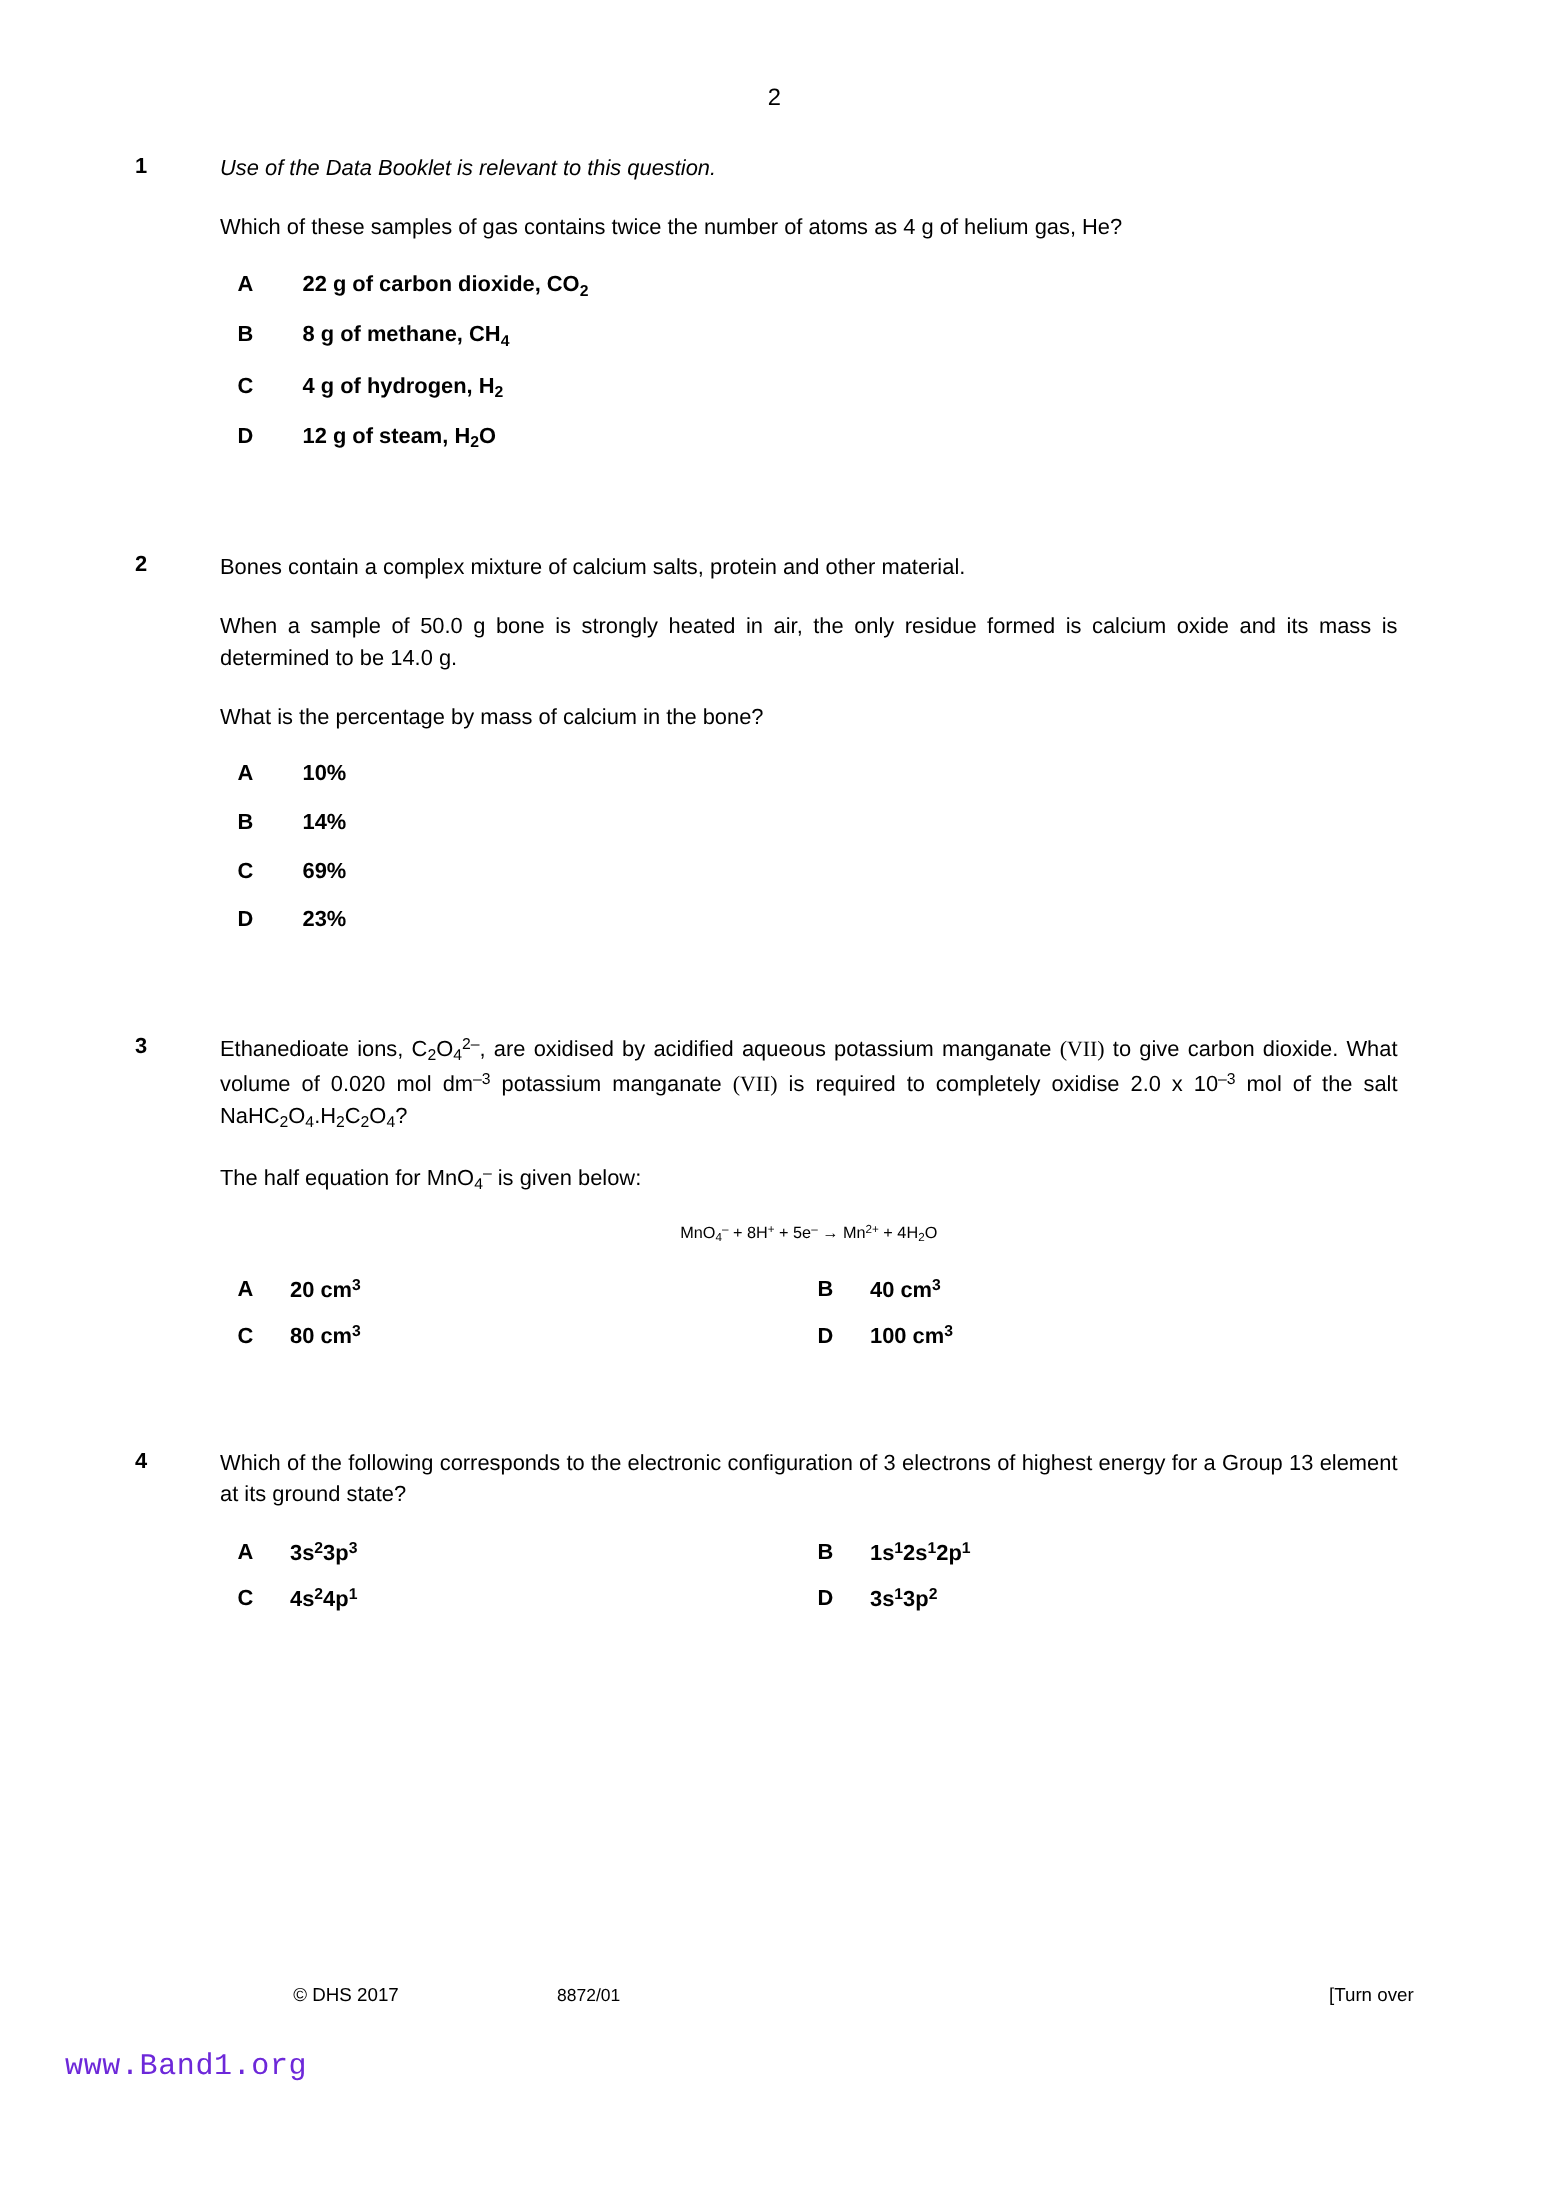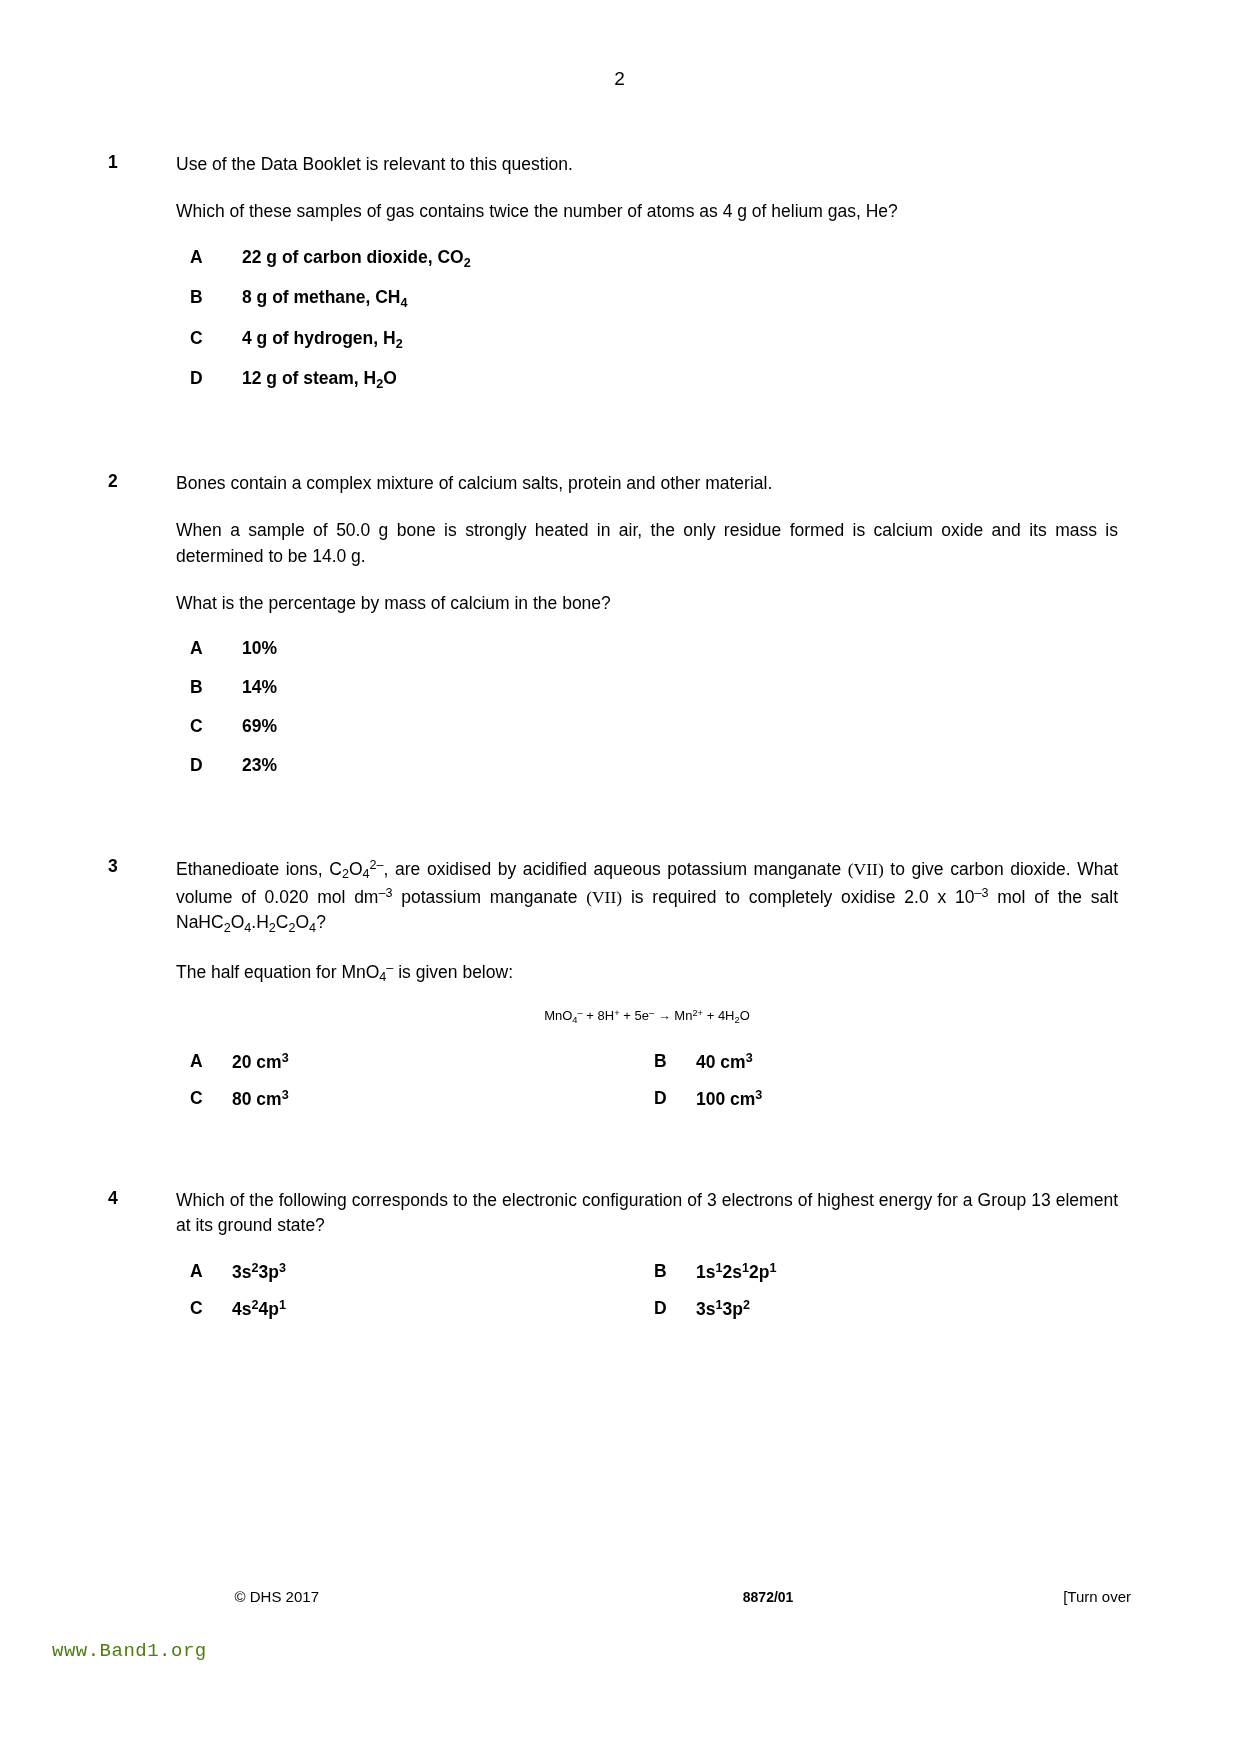--- a/index.html
+++ b/index.html
@@ -52,21 +52,21 @@
   .q-body {
     margin-left: 68px;
   }
   .para {
     font-size: 17.5px;
     line-height: 1.45;
     text-align: justify;
     margin: 0 0 22px 0;
   }
   .para.italic {
-    margin-top: 30px;
+    font-style: italic;
   }
   .para.nojust {
     text-align: left;
   }
   .options {
     margin: 0 0 0 14px;
   }
   .opt-row {
     display: flex;
     align-items: flex-start;
@@ -115,30 +115,30 @@
     position: absolute;
     left: 108px;
     right: 108px;
     top: 1588px;
     font-size: 15px;
     display: flex;
     justify-content: space-between;
     align-items: baseline;
   }
   .footer-left { width: 33%; text-align: center; }
-  .footer-center { width: 34%; text-align: right; font-weight: bold; font-size: 14px;}
+  .footer-center { width: 34%; text-align: left; font-weight: normal; font-size: 14px;}
   .footer-right { width: 33%; text-align: right; }
   .watermark {
     position: absolute;
     left: 52px;
     top: 1640px;
     font-family: "Liberation Mono", monospace;
-    font-size: 19px;
+    font-size: 24px;
     letter-spacing: 0.5px;
-    color: #4d7c0f;
+    color: #6d28d9;
   }
 </style>
 </head>
 <body>
 
 <div class="page">
 
   <div class="page-number">2</div>
 
   <div class="content">

